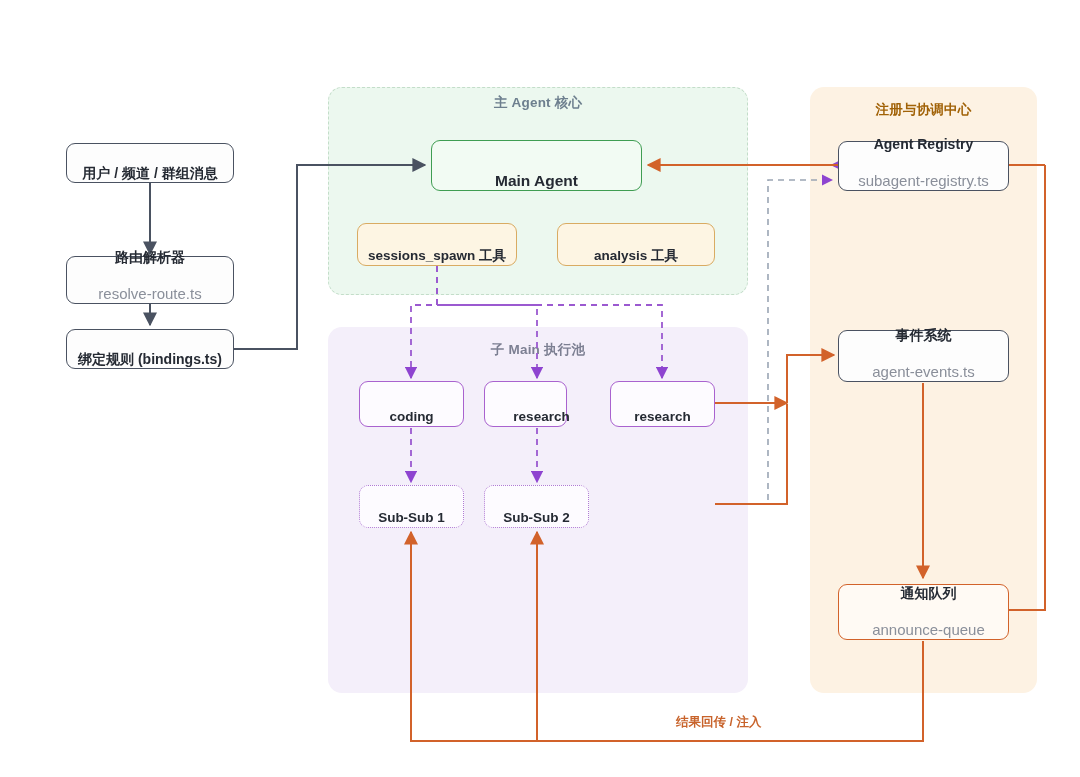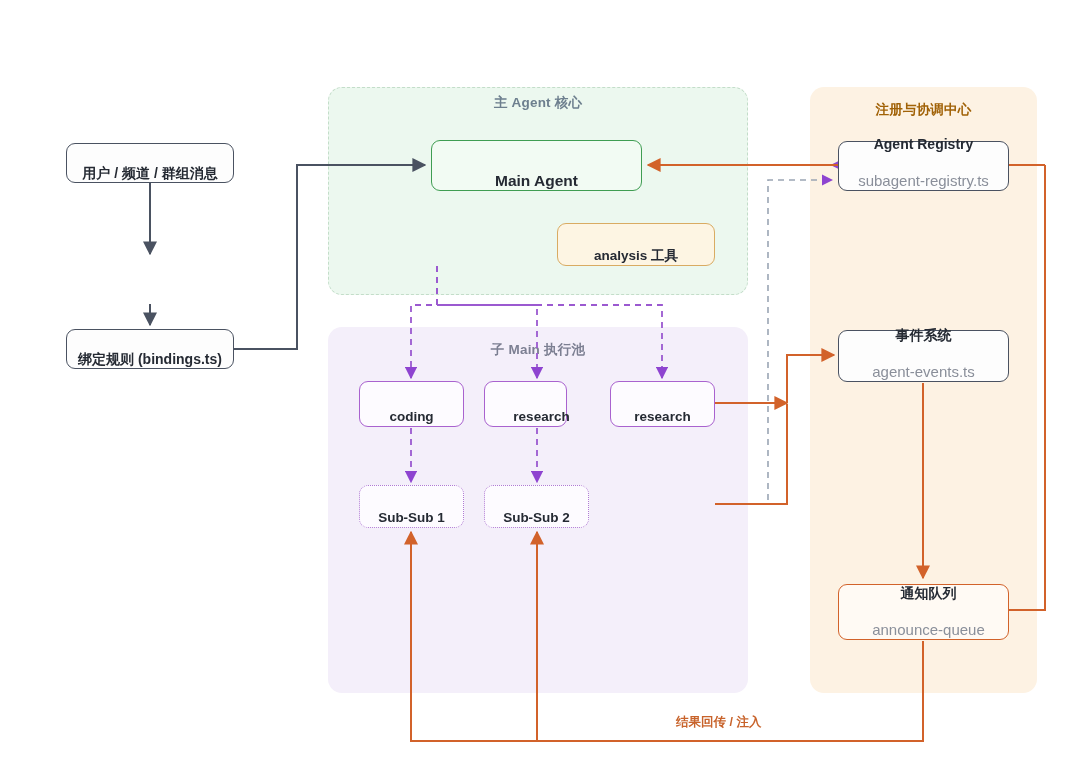--- a/index.html
+++ b/index.html
@@ -168,29 +168,36 @@
     <path d="M 1009 610 L 1045 610 L 1045 165" stroke="#d2622a" stroke-width="2" fill="none"></path>
 
     <path d="M 923 641 L 923 741 L 411 741 L 411 532" stroke="#d2622a" stroke-width="2" fill="none" marker-end="url(#ah-orange)"></path>
     <path d="M 537 741 L 537 532" stroke="#d2622a" stroke-width="2" fill="none" marker-end="url(#ah-orange)"></path>
   </svg>
 
   <div class="node node-grey" style="left:66px; top:143px; width:168px; height:40px;">
     <div class="title">用户 / 频道 / 群组消息</div>
   </div>
 
+  <div class="node node-grey" style="left:66px; top:256px; width:168px; height:48px;">
+    <div class="title">路由解析器</div>
+    <div class="sub">resolve-route.ts</div>
+  </div>
 
   <div class="node node-grey" style="left:66px; top:329px; width:168px; height:40px;">
     <div class="title">绑定规则 (bindings.ts)</div>
   </div>
 
   <div class="node node-green" style="left:431px; top:140px; width:211px; height:51px;">
     <div class="title">Main Agent</div>
   </div>
 
+  <div class="node node-tool" style="left:357px; top:223px; width:160px; height:43px;">
+    <div class="title">sessions_spawn 工具</div>
+  </div>
 
   <div class="node node-tool" style="left:557px; top:223px; width:158px; height:43px;">
     <div class="title">analysis 工具</div>
   </div>
 
   <div class="node node-purple" style="left:359px; top:381px; width:105px; height:46px;">
     <div class="title">coding</div>
   </div>
 
   <div class="node node-purple" style="left:484px; top:381px; width:83px; height:46px;padding-left:32px;">

